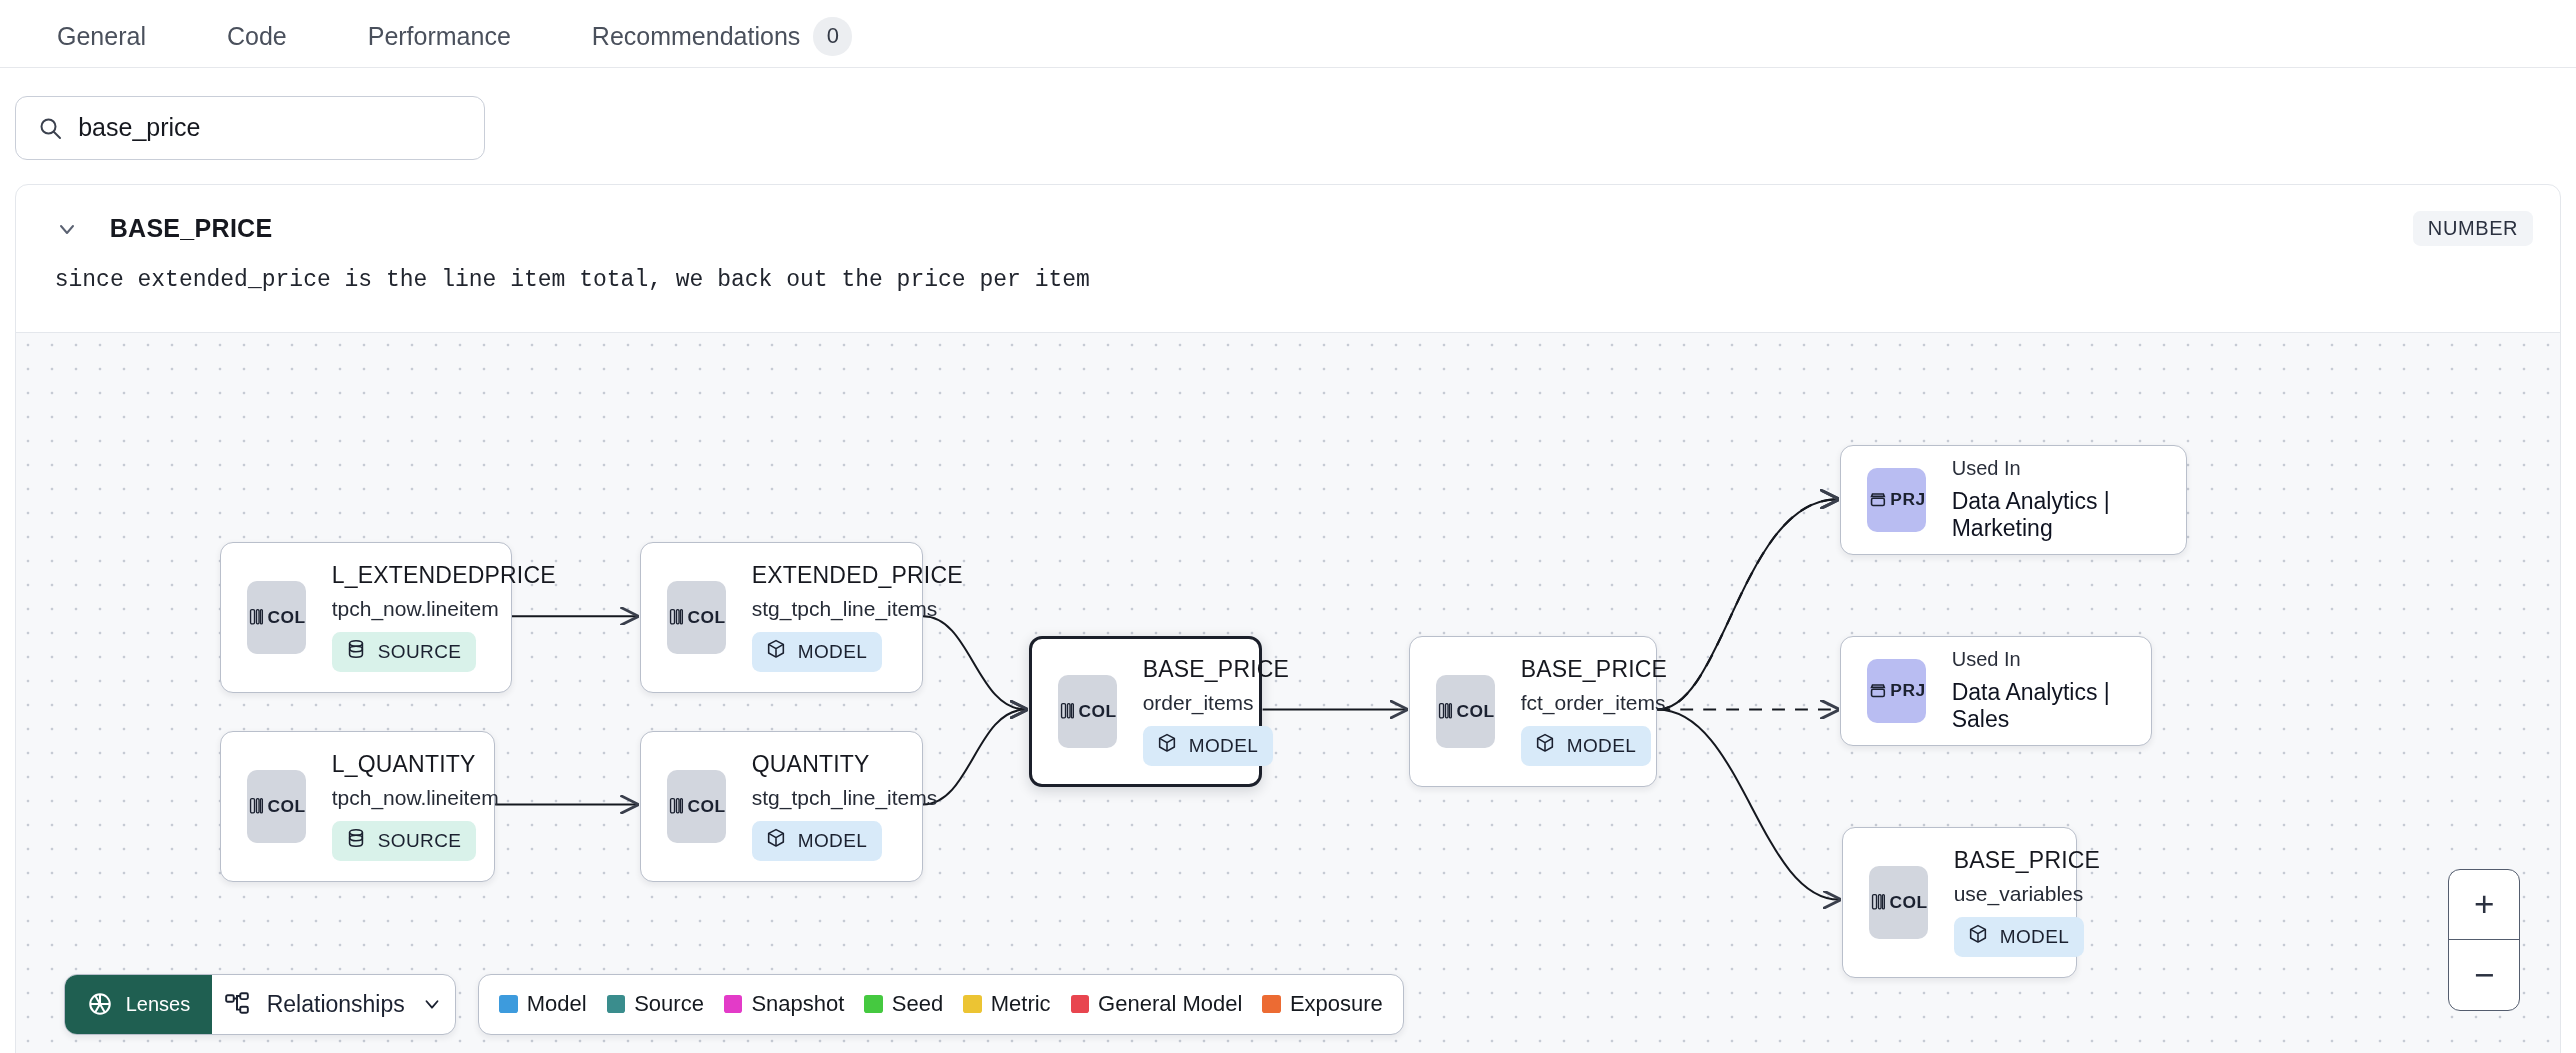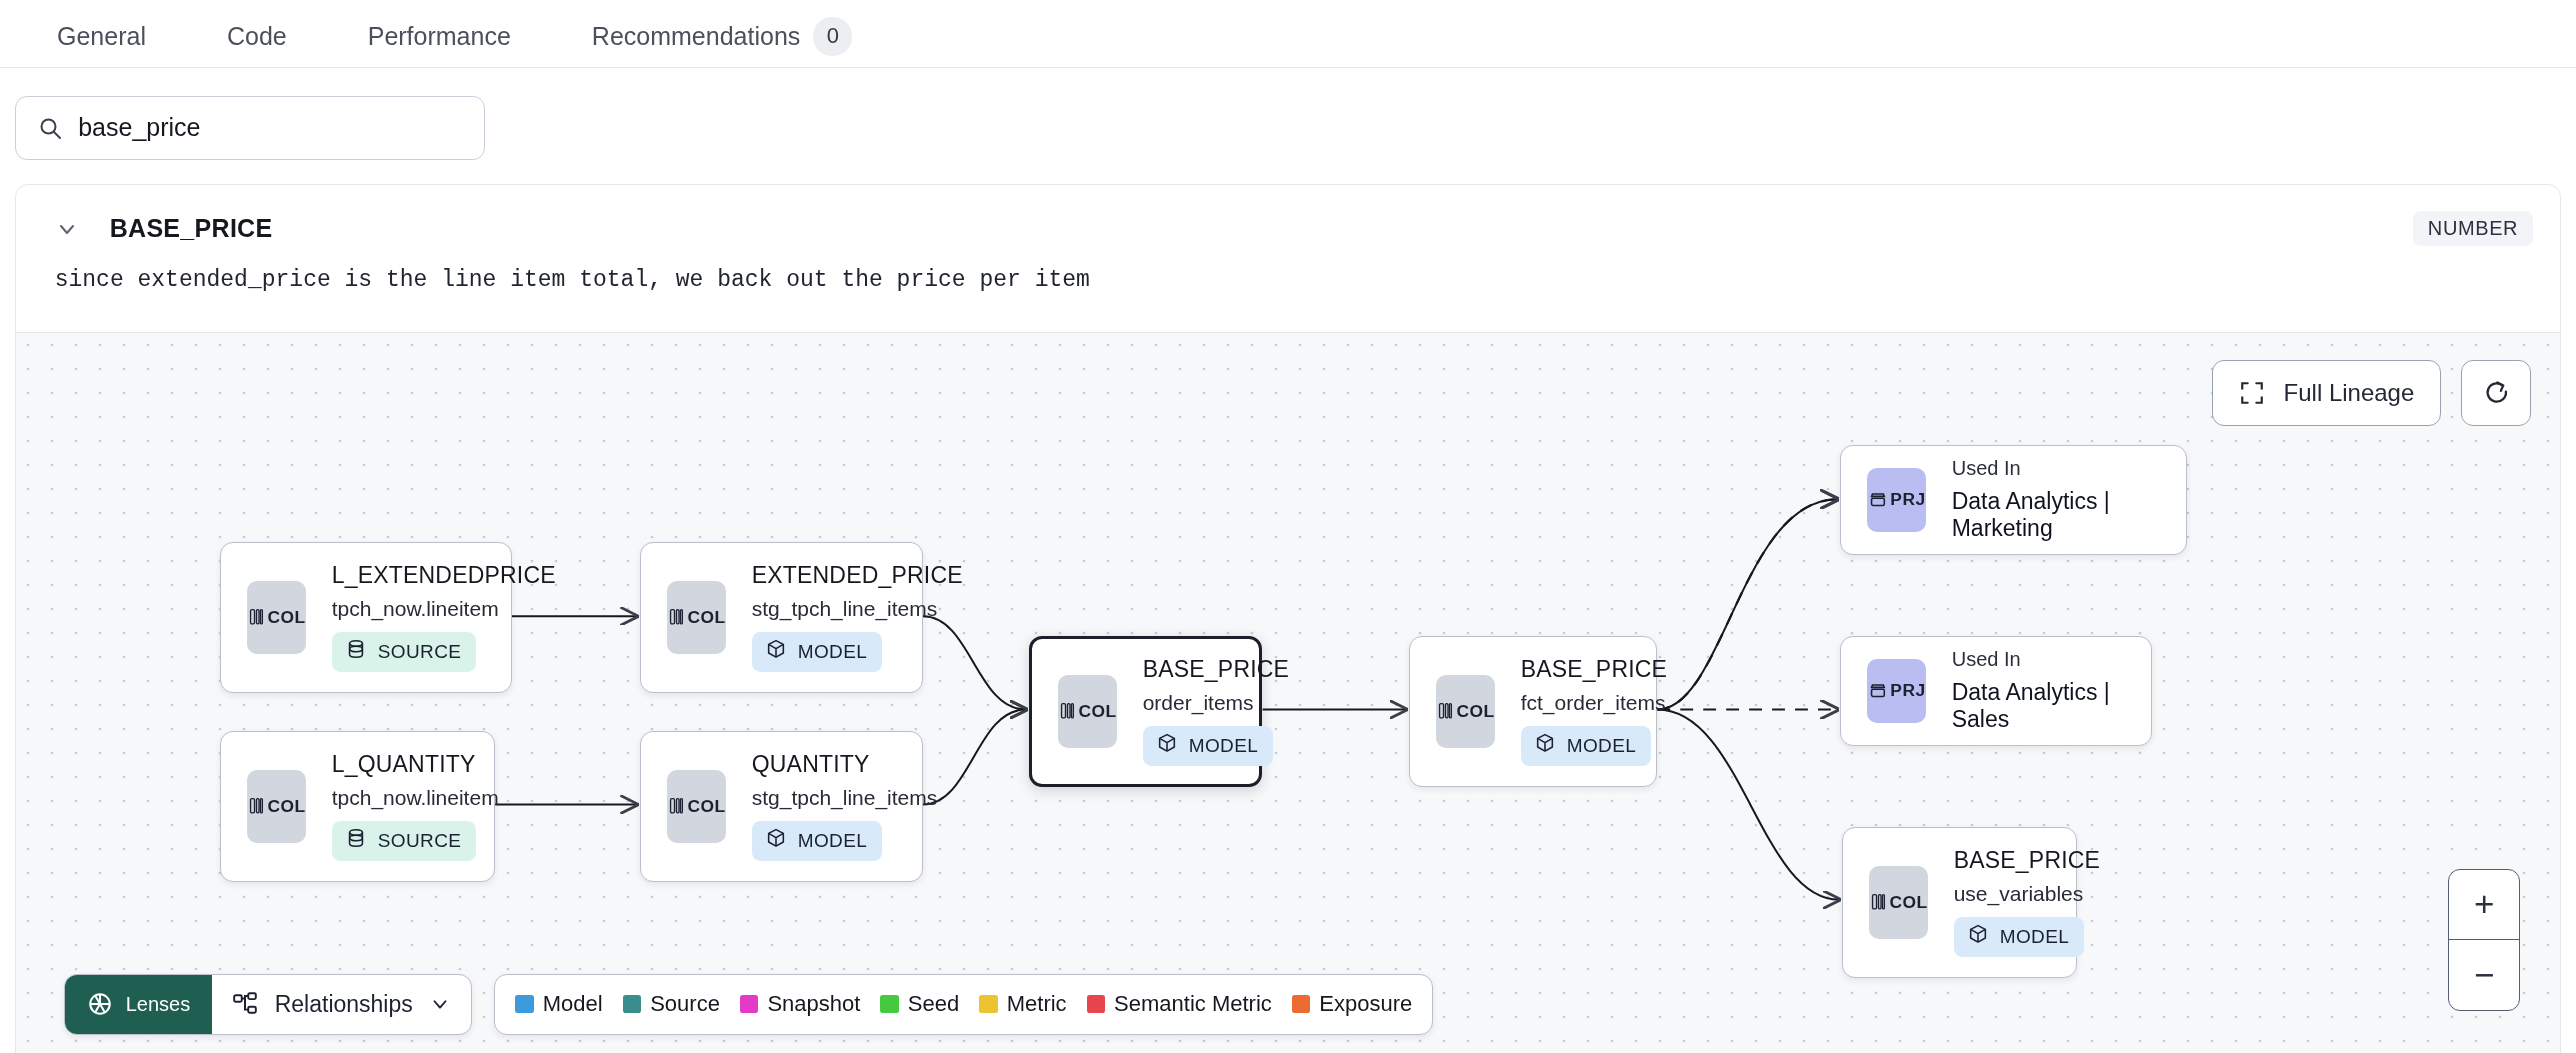--- a/index.html
+++ b/index.html
@@ -182,21 +182,21 @@
     background: #fff; box-shadow: 0 2.8px 6.4px rgba(20,25,40,.08);
     height: 61px;
   }
   .lenses {
     display: flex; align-items: center; gap: 13px;
     background: #1f5f51; color: #fff;
     padding: 0 22px; font-size: 20px; cursor: pointer;
   }
   .relationships {
     display: flex; align-items: center; gap: 16.5px;
-    padding: 0 20px; font-size: 23px; color: #1b2130; cursor: pointer;
+    padding: 0 12px; font-size: 23px; color: #1b2130; cursor: pointer;
   }
   .legend {
     display: flex; align-items: center; gap: 20px;
     height: 61px; padding: 0 20px;
     background: #fff; border: 1.8px solid #b9bfcb; border-radius: 13px;
     box-shadow: 0 2.8px 6.4px rgba(20,25,40,.08);
   }
   .legend-item { display: flex; align-items: center; gap: 9.2px; font-size: 22px; color: #15191f; }
   .sw { width: 18.3px; height: 18.3px; border-radius: 2.8px; flex: none; }
 </style>
@@ -441,41 +441,20 @@
             </svg>
             <span class="node-icon-label">PRJ</span>
           </div>
           <div class="node-body">
             <div class="prj-title">Used In</div>
             <div class="prj-name">Data Analytics | Sales</div>
           </div>
         </div>
       </div>
 
-    <div class="topright">
-      <div class="btn-lineage">
-        <span class="ico">
-          <svg width="26" height="26" viewBox="0 0 24 24" fill="none" stroke="#232834" stroke-width="2" stroke-linecap="round">
-            <path d="M3,8 L3,3 L8,3"></path>
-              <path d="M16,3 L21,3 L21,8"></path>
-            <path d="M21,16 L21,21 L16,21"></path>
-              <path d="M8,21 L3,21 L3,16"></path>
-          </svg>
-        </span>
-        <span>Full Lineage</span>
-      </div>
-      <div class="btn-refresh">
-        <span class="ico">
-          <svg width="27.5" height="27.5" viewBox="0 0 24 24" fill="none" stroke="#232834" stroke-width="2" stroke-linecap="round">
-            <path d="M20,11 A8,8 0 1 1 17,5.5"></path>
-              <polyline points="12.5,3 17.6,5.6 15.6,10.4"></polyline>
-          </svg>
-        </span>
-      </div>
-    </div>
 
     <div class="zoomctl">
       <div>+</div>
       <div>−</div>
     </div>
 
     <div class="bottombar">
       <div class="grp">
         <div class="lenses">
           <span class="ico">
@@ -519,21 +498,21 @@
           <div class="legend-item">
             <span class="sw" style="background:#45c940"></span>
             <span>Seed</span>
           </div>
           <div class="legend-item">
             <span class="sw" style="background:#ecc433"></span>
             <span>Metric</span>
           </div>
           <div class="legend-item">
             <span class="sw" style="background:#e8454f"></span>
-            <span>Semantic Metric</span>
+            <span>General Model</span>
           </div>
           <div class="legend-item">
             <span class="sw" style="background:#ec6b33"></span>
             <span>Exposure</span>
           </div>
         </div>
     </div>
 
   </div>
 </div>

